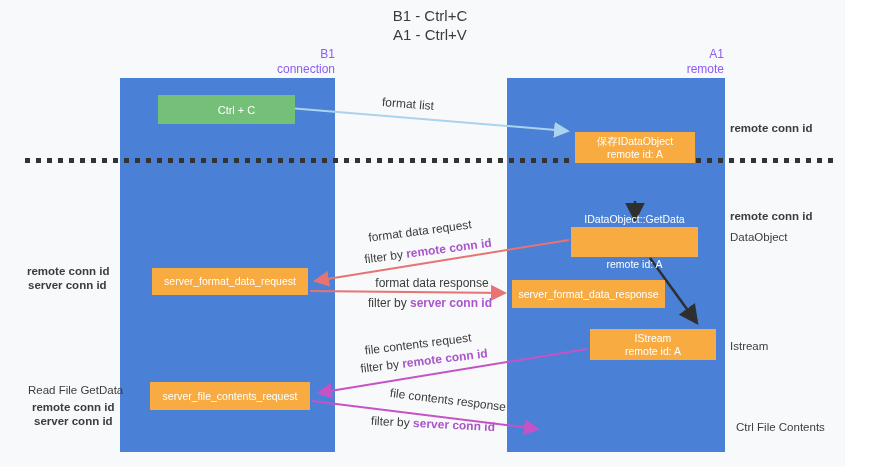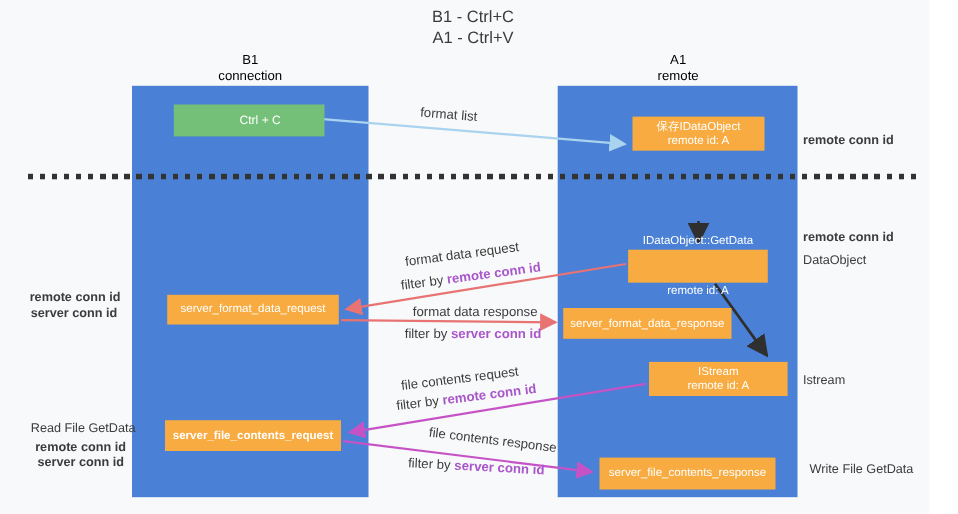--- a/index.html
+++ b/index.html
@@ -5,22 +5,22 @@
   html,body{margin:0;padding:0;}
   .canvas{
     position:relative;width:845px;height:467px;background:#f8f9fa;
     font-family:"Liberation Sans",sans-serif;overflow:hidden;color:#3b3b3b;
   }
   .title{position:absolute;left:330px;top:6px;width:200px;text-align:center;
     font-size:15px;line-height:19px;color:#3b3b3b;}
   .lane{position:absolute;top:78px;height:374px;background:#4a80d5;}
   .lane-left{left:120px;width:215px;}
   .lane-right{left:507px;width:218px;}
-  .lane-header{position:absolute;top:47px;width:215px;text-align:center;
-    font-size:12px;line-height:15px;color:#000000;}
+  .lane-header{position:absolute;top:47px;width:215px;text-align:right;
+    font-size:12px;line-height:15px;color:#8b5cf6;}
   .separator{position:absolute;left:25px;top:158px;width:808px;height:5px;z-index:3;
     background:repeating-linear-gradient(to right,#333 0 5px,transparent 5px 11px);}
   svg.arrows{position:absolute;left:0;top:0;z-index:2;pointer-events:none;}
   .box{position:absolute;z-index:4;display:flex;flex-direction:column;
     align-items:center;justify-content:center;color:#fff;text-align:center;}
   .box-green{background:#74c078;font-size:11px;padding-left:20px;}
   .box-orange{background:#f7ab40;font-size:10.5px;line-height:13px;}
   .edge-label{position:absolute;z-index:5;white-space:nowrap;font-size:12px;color:#3c3c3c;
     transform:translate(-50%,-50%);}
   .conn-purple{color:#a956cb;font-weight:bold;}
@@ -73,21 +73,21 @@
     <line x1="310" y1="291" x2="505" y2="293" stroke="#e77373" stroke-width="2" marker-end="url(#m-red)"></line>
     <line x1="650" y1="258" x2="697" y2="323" stroke="#2f2f2f" stroke-width="2.5" marker-end="url(#m-black)"></line>
     <line x1="587" y1="349" x2="318" y2="393" stroke="#c653c6" stroke-width="2" marker-end="url(#m-mag)"></line>
     <line x1="312" y1="401" x2="538" y2="429" stroke="#c653c6" stroke-width="2" marker-end="url(#m-mag)"></line>
   </svg>
 
   <div class="box box-green" style="left:158px;top:95px;width:117px;height:29px;">
     <span>Ctrl + C</span>
   </div>
 
-  <div class="box box-orange" style="left:575px;top:106px;width:120px;height:31px;">
+  <div class="box box-orange" style="left:575px;top:132px;width:120px;height:31px;">
     <span>保存IDataObject</span>
     <span>remote id: A</span>
   </div>
 
 
   <div class="box box-orange" style="left:571px;top:227px;width:127px;height:30px;gap:32px;">
     <span>IDataObject::GetData</span>
     <span>remote id: A</span>
   </div>
 
@@ -97,27 +97,24 @@
 
   <div class="box box-orange" style="left:152px;top:268px;width:156px;height:27px;">
     <span>server_format_data_request</span>
   </div>
 
   <div class="box box-orange" style="left:590px;top:329px;width:126px;height:31px;">
     <span>IStream</span>
     <span>remote id: A</span>
   </div>
 
-  <div class="box box-orange" style="left:150px;top:382px;width:160px;height:28px;font-weight:bold;">
+  <div class="box box-orange" style="left:150px;top:382px;width:160px;height:28px;">
     <span>server_file_contents_request</span>
   </div>
 
-  <div class="box box-orange" style="left:545px;top:416px;width:160px;height:29px;">
-    <span>server_file_contents_response</span>
-  </div>
 
   <div class="edge-label" style="left:408px;top:104px;transform:translate(-50%,-50%) rotate(4.5deg);">format list</div>
 
   <div class="edge-label" style="left:420px;top:231px;transform:translate(-50%,-50%) rotate(-7.5deg);">format data request</div>
   <div class="edge-label" style="left:428px;top:251px;transform:translate(-50%,-50%) rotate(-7.5deg);">
     <span>filter by </span><span class="conn-purple">remote conn id</span>
   </div>
 
   <div class="edge-label" style="left:432px;top:283px;">format data response</div>
   <div class="edge-label" style="left:430px;top:303px;">
@@ -131,21 +128,21 @@
 
   <div class="edge-label" style="left:448px;top:400px;transform:translate(-50%,-50%) rotate(7deg);">file contents response</div>
   <div class="edge-label" style="left:433px;top:424px;transform:translate(-50%,-50%) rotate(3deg);">
     <span>filter by </span><span class="conn-purple">server conn id</span>
   </div>
 
   <div class="ann ann-bold conn-purple" style="left:730px;top:122px;">remote conn id</div>
   <div class="ann ann-bold conn-purple" style="left:730px;top:210px;">remote conn id</div>
   <div class="ann" style="left:730px;top:231px;">DataObject</div>
   <div class="ann" style="left:730px;top:340px;">Istream</div>
-  <div class="ann" style="left:736px;top:421px;">Write File GetData</div>
+  <div class="ann" style="left:736px;top:421px;">Ctrl File Contents</div>
 
   <div class="ann ann-bold conn-purple" style="left:27px;top:265px;">remote conn id</div>
   <div class="ann ann-bold conn-green" style="left:28px;top:279px;">server conn id</div>
   <div class="ann" style="left:28px;top:384px;">Read File GetData</div>
   <div class="ann ann-bold conn-purple" style="left:32px;top:401px;">remote conn id</div>
   <div class="ann ann-bold conn-green" style="left:34px;top:415px;">server conn id</div>
 
 </div>
 
 </body></html>

